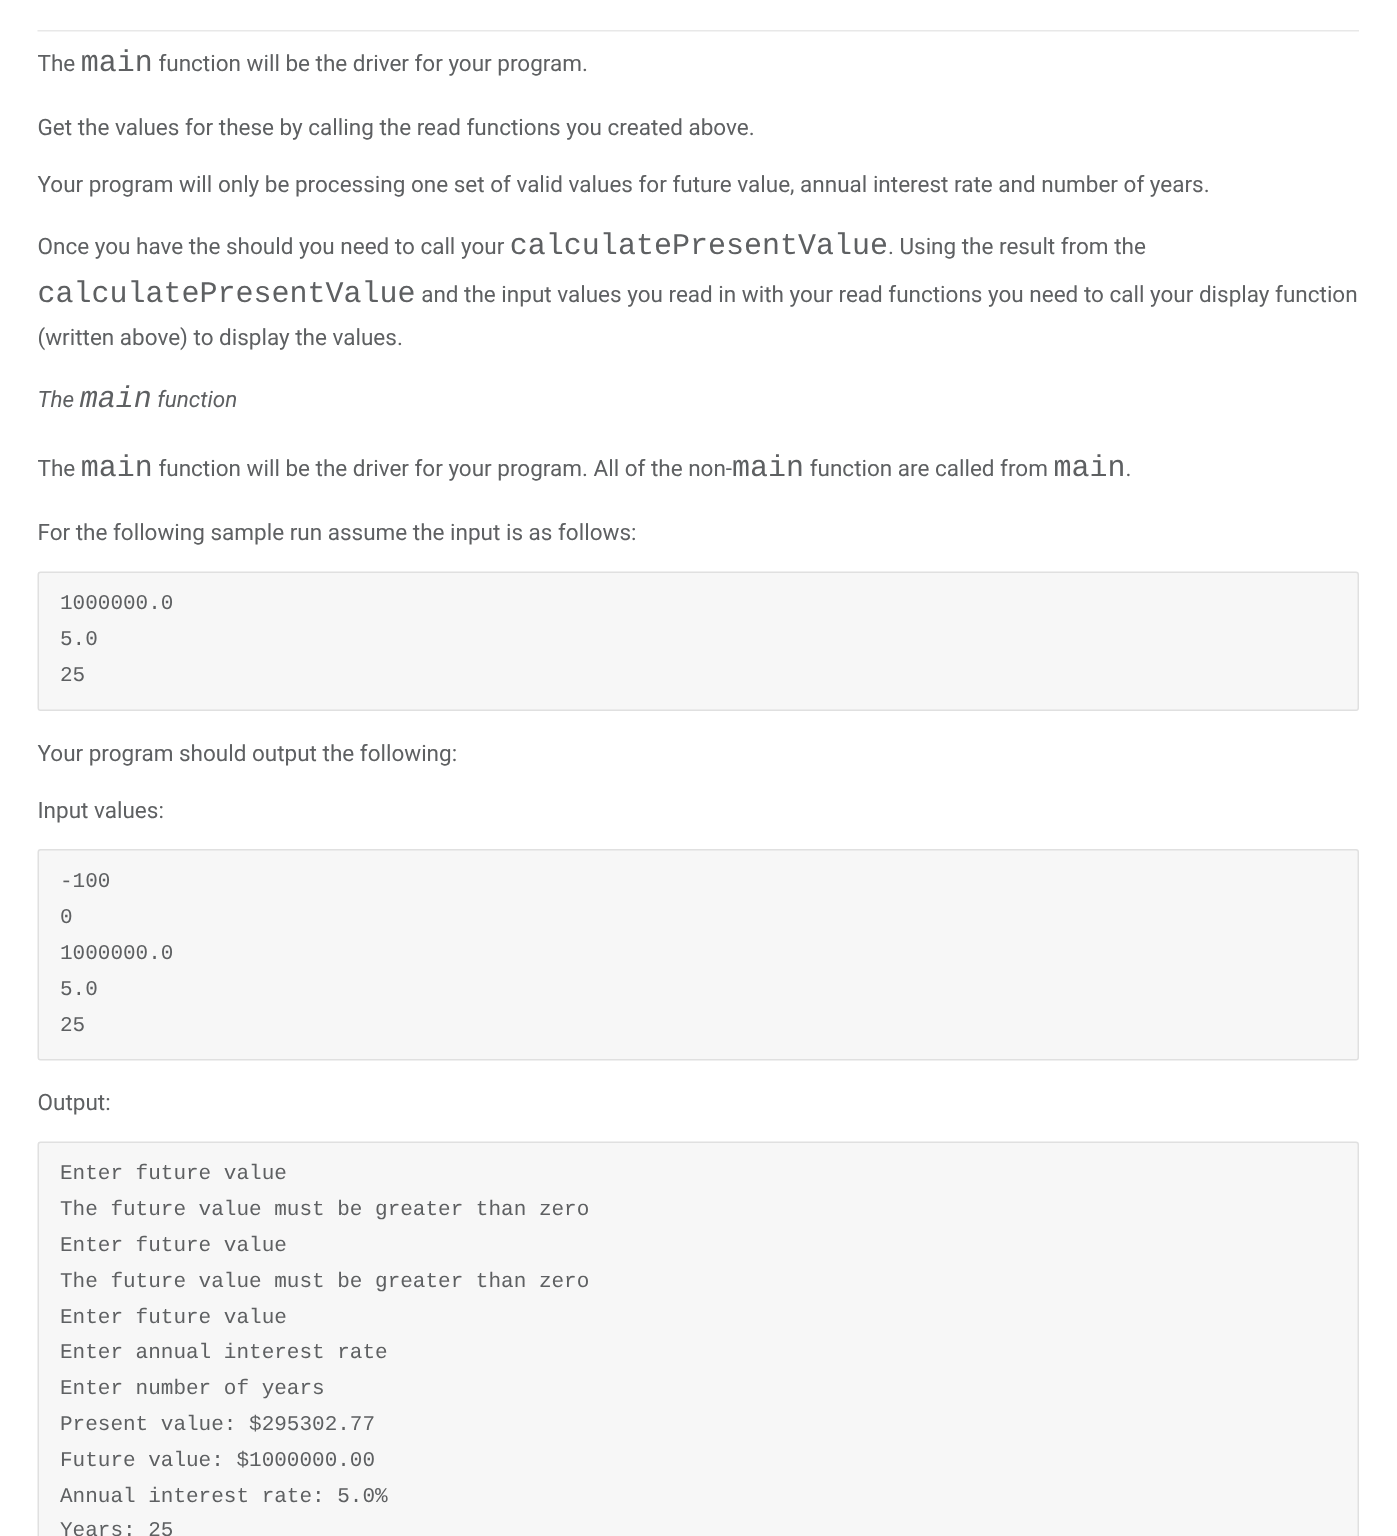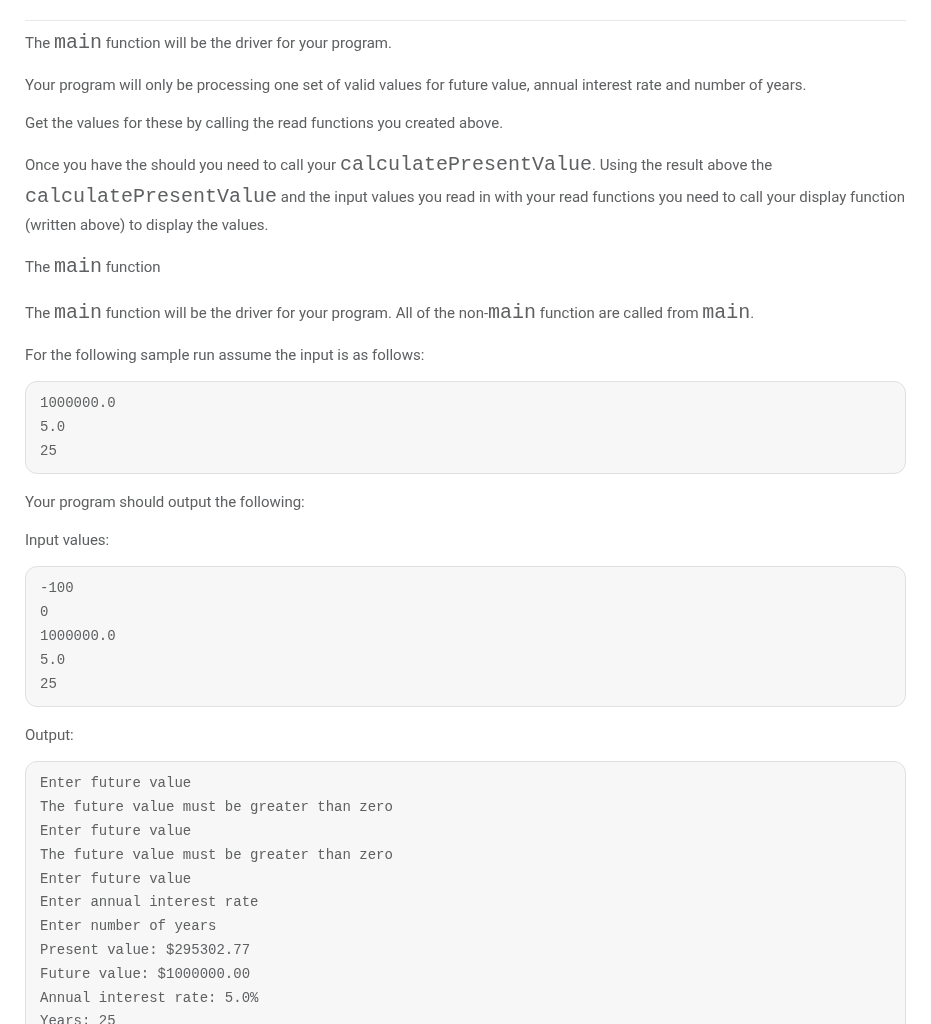--- a/index.html
+++ b/index.html
@@ -14,29 +14,30 @@
       color: #5e6062;
       background: #ffffff;
       padding: 20px 25px;
       max-width: 931px;
     }
     p {
       margin-bottom: 14px;
       color: #5e6062;
     }
     .italic {
+      font-style: italic;
     }
     .mono {
       font-family: "Courier New", Courier, monospace;
       font-size: 20px;
     }
     pre.code-block {
       background: #f7f7f7;
       border: 1px solid #e0e0e0;
-      border-radius: 12px;
+      border-radius: 2px;
       padding: 10px 14px;
       margin-bottom: 16px;
       font-family: "Courier New", Courier, monospace;
       font-size: 14px;
       line-height: 1.7;
       color: #5e6062;
       white-space: pre;
       overflow-x: auto;
     }
     .top-border {
@@ -47,26 +48,26 @@
 </head>
 <body>
 
 <div class="top-border">
 
 
   <p>
     <span>The </span><span class="mono">main</span><span> function will be the driver for your program.</span>
   </p>
 
+  <p>Get the values for these by calling the read functions you created above.</p>
+
   <p>Your program will only be processing one set of valid values for future value, annual interest rate and number of years.</p>
 
-  <p>Get the values for these by calling the read functions you created above.</p>
-
   <p>
-    <span>Once you have the should you need to call your </span><span class="mono">calculatePresentValue</span><span>. Using the result above the </span><span class="mono">calculatePresentValue</span><span> and the input values you read in with your read functions you need to call your display function (written above) to display the values.</span>
+    <span>Once you have the should you need to call your </span><span class="mono">calculatePresentValue</span><span>. Using the result from the </span><span class="mono">calculatePresentValue</span><span> and the input values you read in with your read functions you need to call your display function (written above) to display the values.</span>
   </p>
 
   <p class="italic">
     <span>The </span><span class="mono">main</span><span> function</span>
   </p>
 
   <p>
     <span>The </span><span class="mono">main</span><span> function will be the driver for your program. All of the non-</span><span class="mono">main</span><span> function are called from </span><span class="mono">main</span><span>.</span>
   </p>
 

